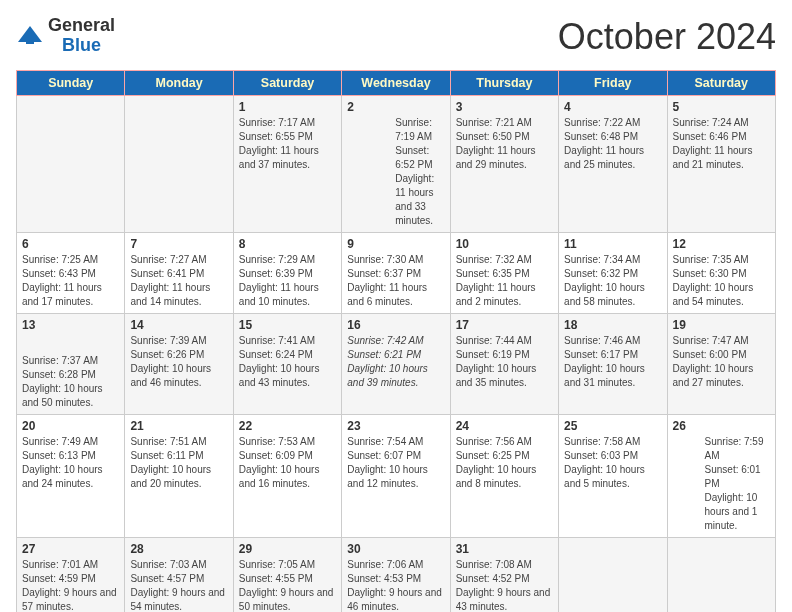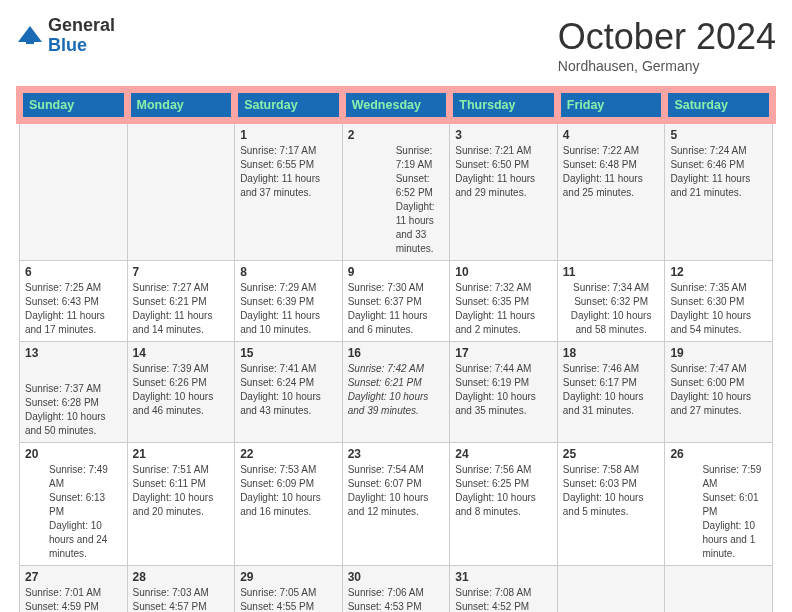--- a/index.html
+++ b/index.html
@@ -28,50 +28,51 @@
     }
     .logo-general {
       font-size: 18px;
       font-weight: bold;
       color: #333;
     }
     .logo-blue {
       font-size: 18px;
       font-weight: bold;
       color: #1a6bb5;
+      text-align: center;
     }
     .logo-icon {
       width: 28px;
       height: 28px;
     }
     .title-block {
-      text-align: left;
+      text-align: center;
     }
     .month-title {
       font-size: 36px;
       font-weight: normal;
       color: #333;
     }
     .location {
       font-size: 14px;
       color: #555;
     }
     table {
       width: 100%;
       border-collapse: collapse;
       table-layout: fixed;
     }
     thead tr th {
       background-color: #1a6bb5;
-      color: #86efac;
-      text-align: left;
+      color: #fef9c3;
+      text-align: center;
       padding: 5px 6px;
       font-size: 12.5px;
       font-weight: bold;
-      border: 7px solid #fca5a5;
+      border: 1px solid #fca5a5;
     }
     tbody tr td {
       border: 1px solid #ccc;
       vertical-align: top;
       padding: 4px 5px;
       font-size: 10.5px;
       color: #333;
       height: 80px;
     }
     tbody tr:nth-child(odd) td {
@@ -101,21 +102,20 @@
       <polygon points="14,4 26,20 2,20" fill="#1a6bb5"></polygon>
       <rect x="10" y="14" width="8" height="8" fill="#1a6bb5"></rect>
     </svg>
     <div class="logo-text">
       <span class="logo-general">General</span>
       <span class="logo-blue">Blue</span>
     </div>
   </div>
   <div class="title-block">
     <div class="month-title">October 2024</div>
-    <div class="location">Nordhausen, Germany</div>
   </div>
 </div>
 
 <table>
   <thead>
     <tr>
     <th>Sunday</th>
         <th>Monday</th>
         <th>Saturday</th>
         <th>Wednesday</th>
@@ -162,21 +162,21 @@
       <tr>
         <td>
           <span class="date-num">6</span>
           <div class="cell-info" style="white-space: pre-line;">Sunrise: 7:25 AM
 Sunset: 6:43 PM
 Daylight: 11 hours and 17 minutes.</div>
         </td>
         <td>
           <span class="date-num">7</span>
           <div class="cell-info" style="white-space: pre-line;">Sunrise: 7:27 AM
-Sunset: 6:21 PM
+Sunset: 6:41 PM
 Daylight: 11 hours and 14 minutes.</div>
         </td>
         <td>
           <span class="date-num">8</span>
           <div class="cell-info" style="white-space: pre-line;">Sunrise: 7:29 AM
 Sunset: 6:39 PM
 Daylight: 11 hours and 10 minutes.</div>
         </td>
         <td>
           <span class="date-num">9</span>
@@ -185,21 +185,21 @@
 Daylight: 11 hours and 6 minutes.</div>
         </td>
         <td>
           <span class="date-num">10</span>
           <div class="cell-info" style="white-space: pre-line;">Sunrise: 7:32 AM
 Sunset: 6:35 PM
 Daylight: 11 hours and 2 minutes.</div>
         </td>
         <td>
           <span class="date-num">11</span>
-          <div class="cell-info" style="white-space: pre-line; text-align: center;">Sunrise: 7:34 AM
+          <div class="cell-info" style="white-space: pre-line;">Sunrise: 7:34 AM
 Sunset: 6:32 PM
 Daylight: 10 hours and 58 minutes.</div>
         </td>
         <td>
           <span class="date-num">12</span>
           <div class="cell-info" style="white-space: pre-line;">Sunrise: 7:35 AM
 Sunset: 6:30 PM
 Daylight: 10 hours and 54 minutes.</div>
         </td>
       </tr>
@@ -243,21 +243,21 @@
         <td>
           <span class="date-num">19</span>
           <div class="cell-info" style="white-space: pre-line;">Sunrise: 7:47 AM
 Sunset: 6:00 PM
 Daylight: 10 hours and 27 minutes.</div>
         </td>
       </tr>
       <tr>
         <td>
           <span class="date-num">20</span>
-          <div class="cell-info" style="white-space: pre-line; margin-left: 24px;">Sunrise: 7:49 AM
+          <div class="cell-info" style="white-space: pre-line;">Sunrise: 7:49 AM
 Sunset: 6:13 PM
 Daylight: 10 hours and 24 minutes.</div>
         </td>
         <td>
           <span class="date-num">21</span>
           <div class="cell-info" style="white-space: pre-line;">Sunrise: 7:51 AM
 Sunset: 6:11 PM
 Daylight: 10 hours and 20 minutes.</div>
         </td>
         <td>

